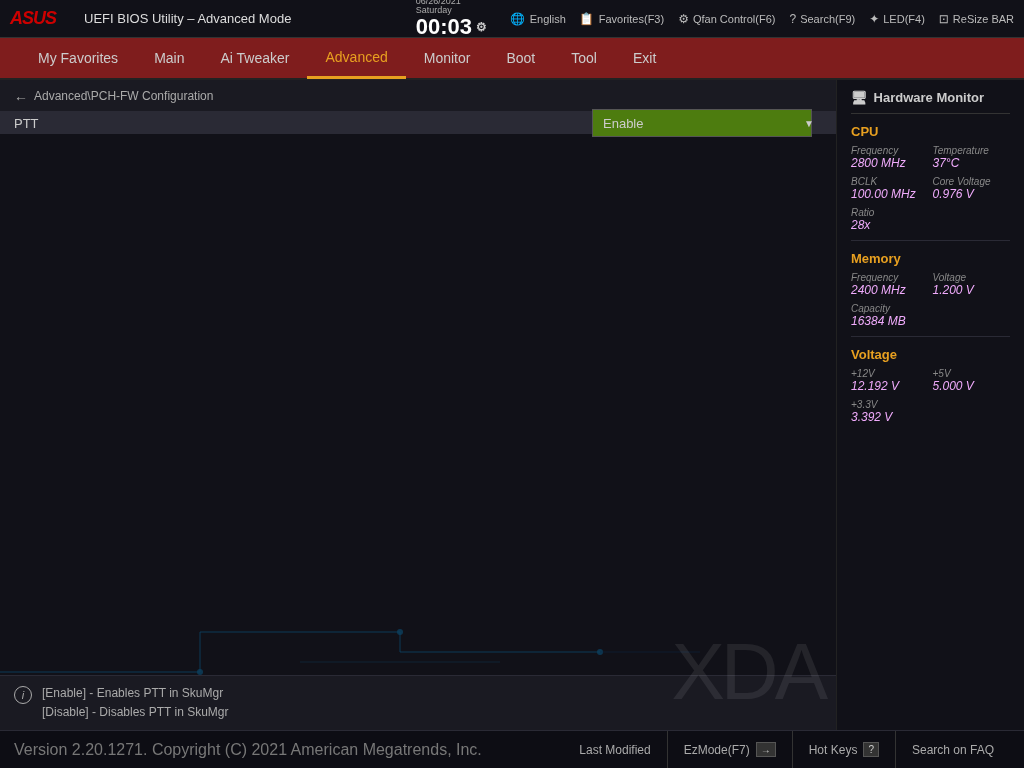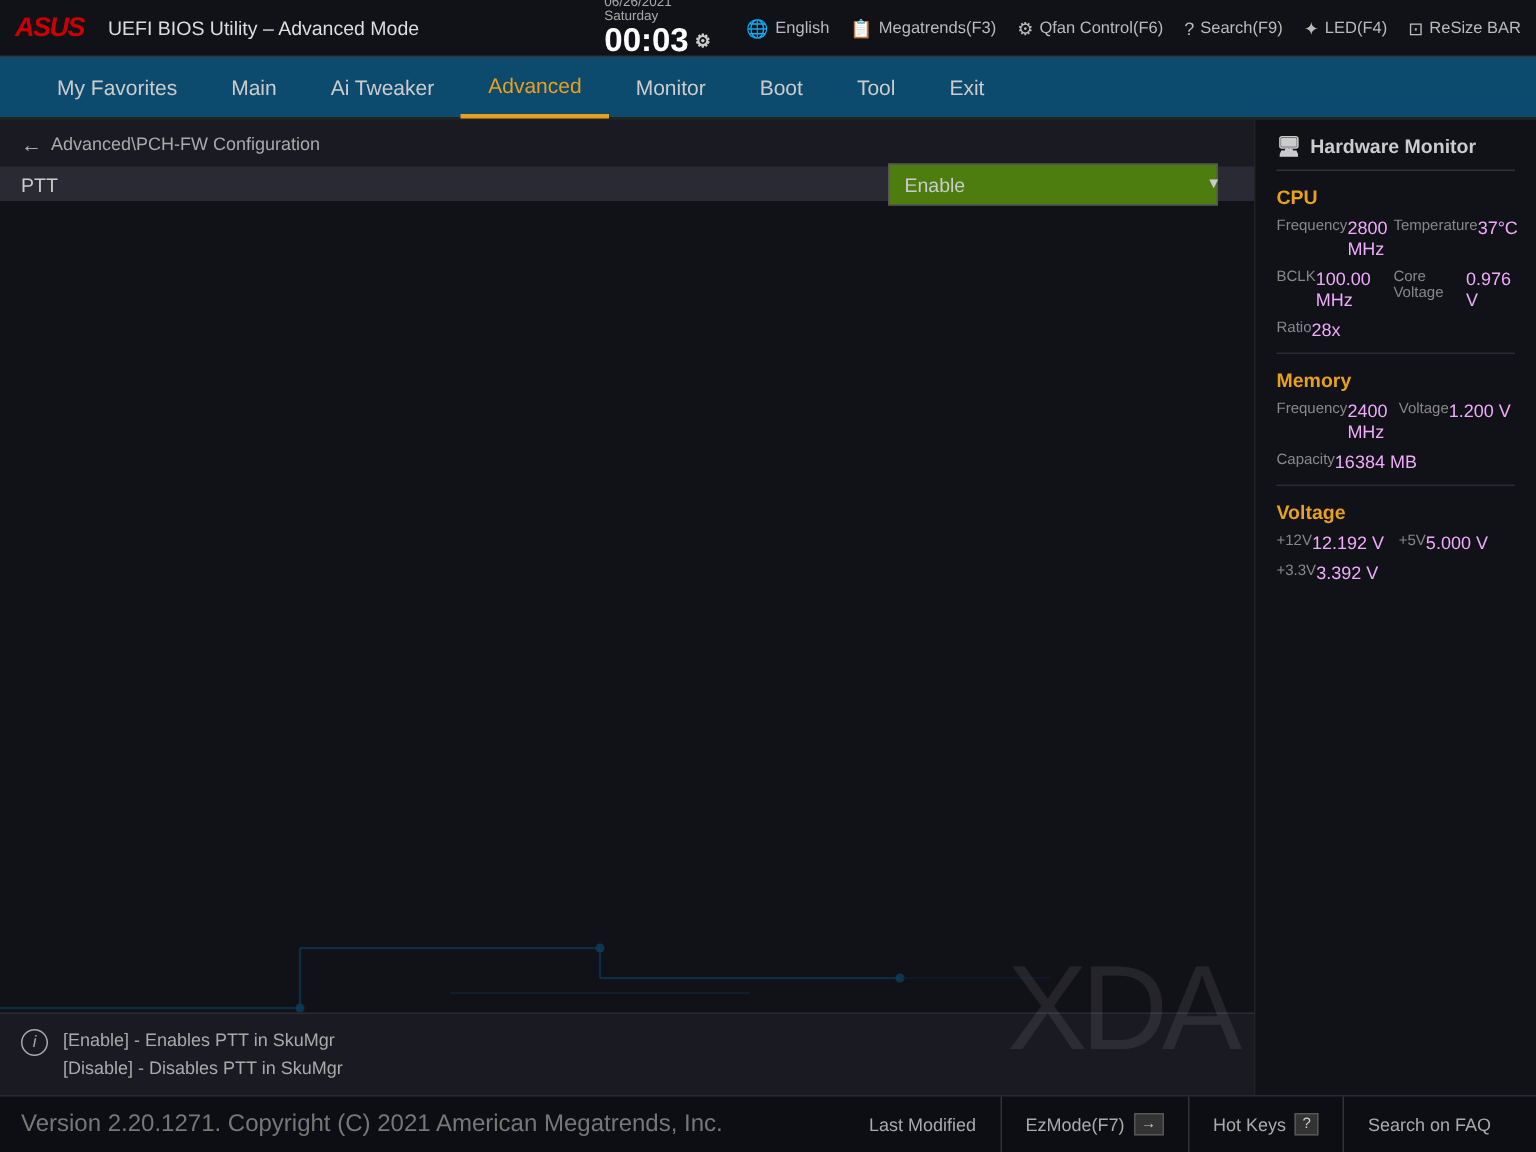--- a/index.html
+++ b/index.html
@@ -22,21 +22,21 @@
       align-items: center;
       padding: 0 10px;
       gap: 16px;
     }
     .asus-logo {
       color: #c00;
       font-weight: 900;
       font-size: 18px;
       font-style: italic;
       letter-spacing: -1px;
-      margin-right: 0;
+      margin-right: 12px;
     }
     .bios-title {
       color: #ddd;
       font-size: 13px;
       flex: 1;
     }
     .header-controls {
       display: flex;
       gap: 14px;
       align-items: center;
@@ -75,21 +75,21 @@
       align-items: center;
       gap: 4px;
     }
     .gear-icon-small {
       font-size: 12px;
       color: #ccc;
     }
 
     
     .nav-bar {
-      background: #0c4a6e;
+      background: #7f1d1d;
       height: 42px;
       display: flex;
       align-items: center;
       padding: 0 20px;
       border-bottom: 2px solid #222;
     }
     .nav-item {
       color: #ccc;
       font-size: 14px;
       padding: 0 18px;
@@ -236,21 +236,22 @@
       margin: 10px 0 6px 0;
     }
     .hw-grid {
       display: grid;
       grid-template-columns: 1fr 1fr;
       gap: 6px 4px;
       margin-bottom: 6px;
     }
     .hw-item {
       display: flex;
-      flex-direction: row;
+      flex-direction: column;
+      font-style: italic;
     }
     .hw-item-label {
       font-size: 10px;
       color: #888;
     }
     .hw-item-value {
       font-size: 12px;
       color: #f0abfc;
     }
     .hw-item-full {
@@ -346,21 +347,21 @@
     </div>
   </div>
 
   <div class="header-controls">
     <div class="header-btn">
       <span class="icon-sym">🌐</span>
       <span>English</span>
     </div>
     <div class="header-btn">
       <span class="icon-sym">📋</span>
-      <span>Megatrends(F3)</span>
+      <span>Favorites(F3)</span>
     </div>
     <div class="header-btn">
       <span class="icon-sym">⚙</span>
       <span>Qfan Control(F6)</span>
     </div>
     <div class="header-btn">
       <span class="icon-sym">?</span>
       <span>Search(F9)</span>
     </div>
     <div class="header-btn">

